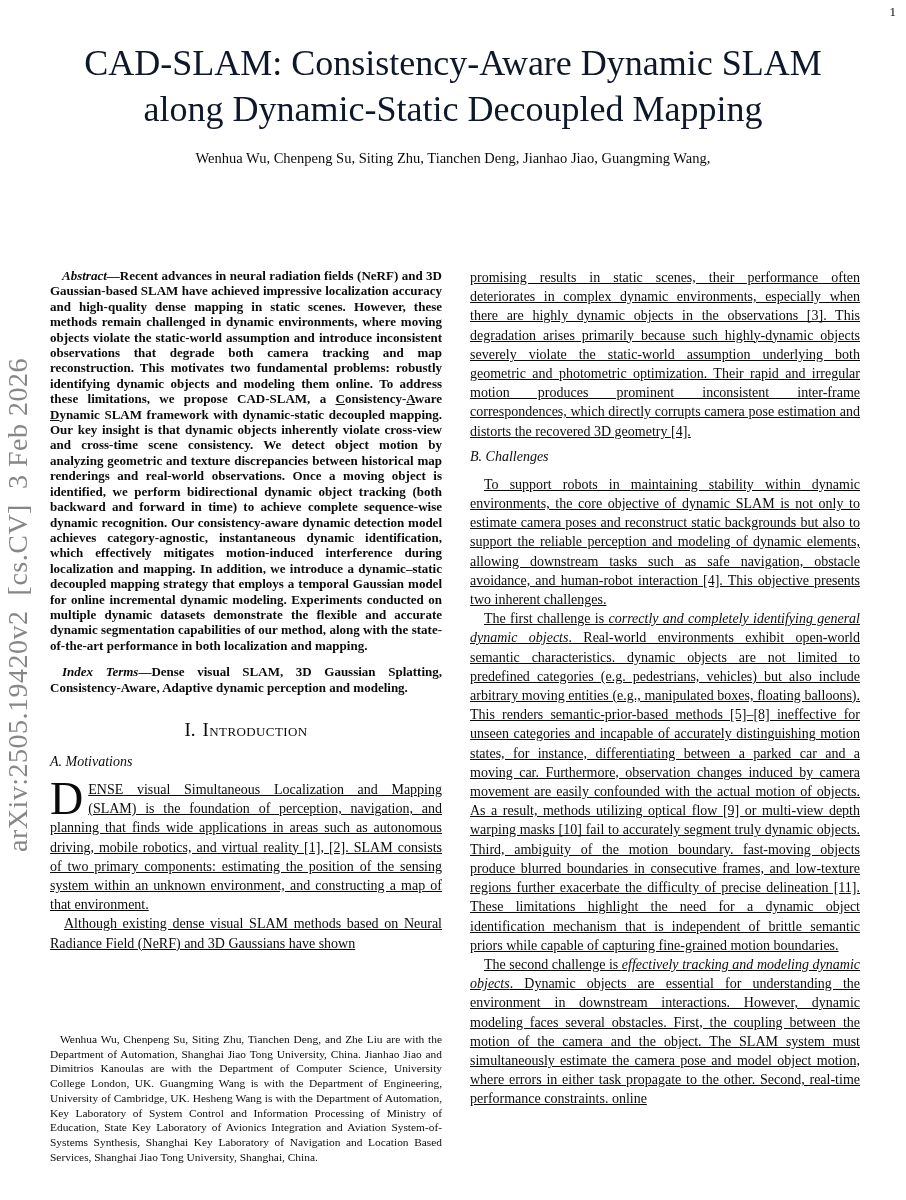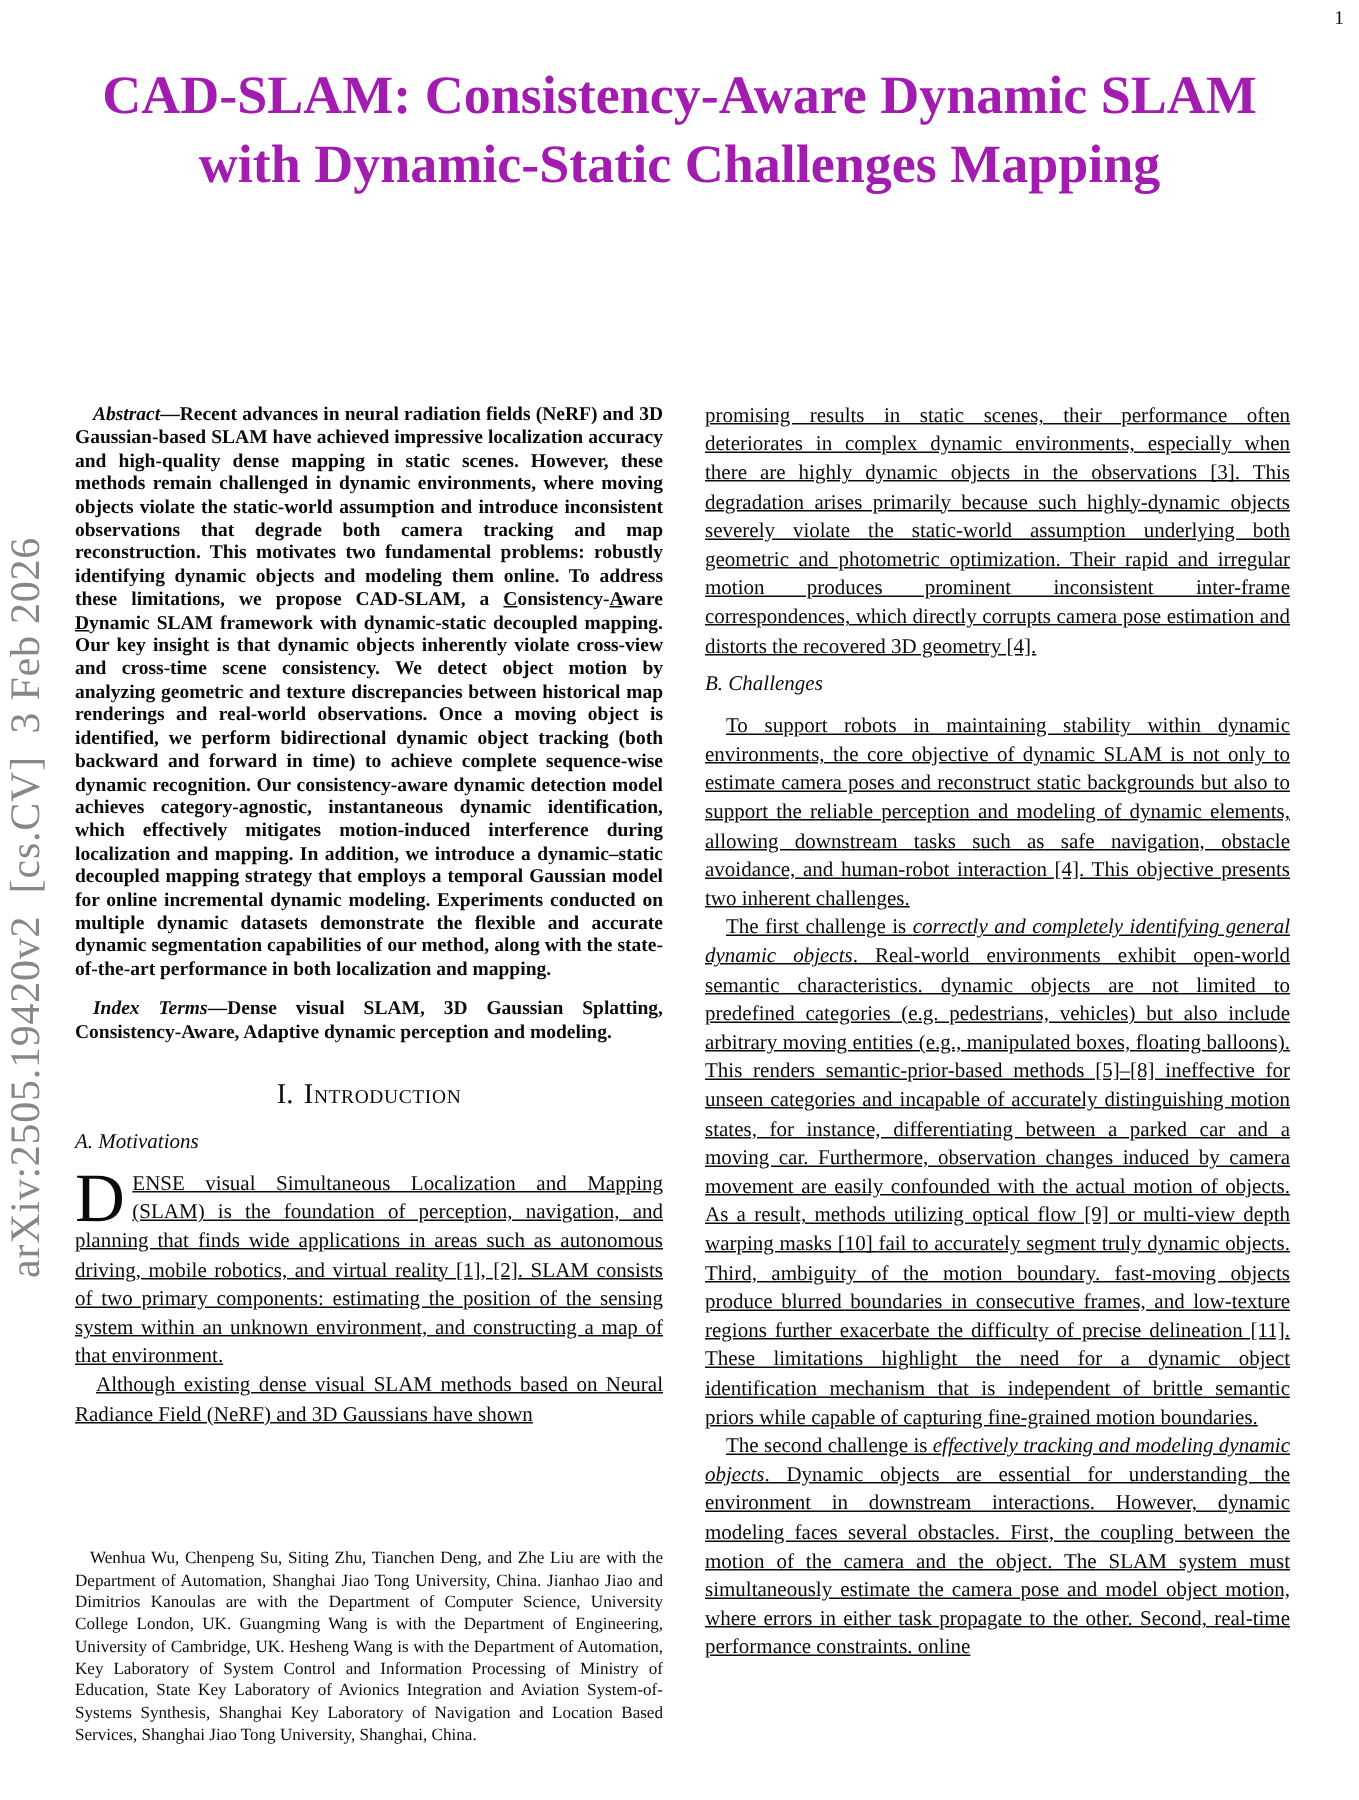--- a/index.html
+++ b/index.html
@@ -20,22 +20,22 @@
     top: 605px; left: 18px;
     transform: translate(-50%, -50%) rotate(-90deg);
     transform-origin: center center;
     white-space: pre;
     color: #878787;
     font-size: 28px;
     letter-spacing: 0.5px;
   }
   .header { text-align: center; padding-top: 40px; }
   .title {
-    font-size: 36px; font-weight: 700; line-height: 1.28;
-    margin: 0; color: #a21caf;
+    font-size: 36px; font-weight: 400; line-height: 1.28;
+    margin: 0; color: #0f172a;
   }
   .authors { margin-top: 15px; font-size: 14.5px; line-height: 1.55; }
   .italic { font-style: italic; }
   .col { position: absolute; top: 268px; }
   .col-left { left: 50px; width: 392px; }
   .col-right { left: 470px; width: 390px; height: 932px; overflow: hidden; }
   .abstract, .index-terms {
     font-weight: bold; font-size: 13px; line-height: 15.4px;
     text-align: justify; text-indent: 12px; margin: 0 0 11px 0;
   }
@@ -72,22 +72,23 @@
   .footnote p { margin: 0; text-indent: 10px; }
 </style>
 </head>
 <body>
 
 <div class="page-number">1</div>
 
 <div class="arxiv-stamp">arXiv:2505.19420v2  [cs.CV]  3 Feb 2026</div>
 
 <header class="header">
-  <h1 class="title"><span>CAD-SLAM: Consistency-Aware Dynamic SLAM</span><br><span>with Dynamic-Static Challenges Mapping</span></h1>
+  <h1 class="title"><span>CAD-SLAM: Consistency-Aware Dynamic SLAM</span><br><span>along Dynamic-Static Decoupled Mapping</span></h1>
   <div class="authors">
+    <div>Wenhua Wu, Chenpeng Su, Siting Zhu, Tianchen Deng, Jianhao Jiao, Guangming Wang,</div>
   </div>
 </header>
 
 <section class="col col-left">
   <p class="abstract"><span class="abstract-label">Abstract</span><span>—Recent advances in neural radiation fields (NeRF) and 3D Gaussian-based SLAM have achieved impressive localization accuracy and high-quality dense mapping in static scenes. However, these methods remain challenged in dynamic environments, where moving objects violate the static-world assumption and introduce inconsistent observations that degrade both camera tracking and map reconstruction. This motivates two fundamental problems: robustly identifying dynamic objects and modeling them online. To address these limitations, we propose CAD-SLAM, a </span><span class="underline">C</span><span>onsistency-</span><span class="underline">A</span><span>ware </span><span class="underline">D</span><span>ynamic SLAM framework with dynamic-static decoupled mapping. Our key insight is that dynamic objects inherently violate cross-view and cross-time scene consistency. We detect object motion by analyzing geometric and texture discrepancies between historical map renderings and real-world observations. Once a moving object is identified, we perform bidirectional dynamic object tracking (both backward and forward in time) to achieve complete sequence-wise dynamic recognition. Our consistency-aware dynamic detection model achieves category-agnostic, instantaneous dynamic identification, which effectively mitigates motion-induced interference during localization and mapping. In addition, we introduce a dynamic–static decoupled mapping strategy that employs a temporal Gaussian model for online incremental dynamic modeling. Experiments conducted on multiple dynamic datasets demonstrate the flexible and accurate dynamic segmentation capabilities of our method, along with the state-of-the-art performance in both localization and mapping.</span></p>
 
   <p class="index-terms"><span class="it-label">Index Terms</span><span>—Dense visual SLAM, 3D Gaussian Splatting, Consistency-Aware, Adaptive dynamic perception and modeling.</span></p>
 
   <h2 class="section-heading"><span class="section-number">I.</span><span class="smallcaps">Introduction</span></h2>
 

